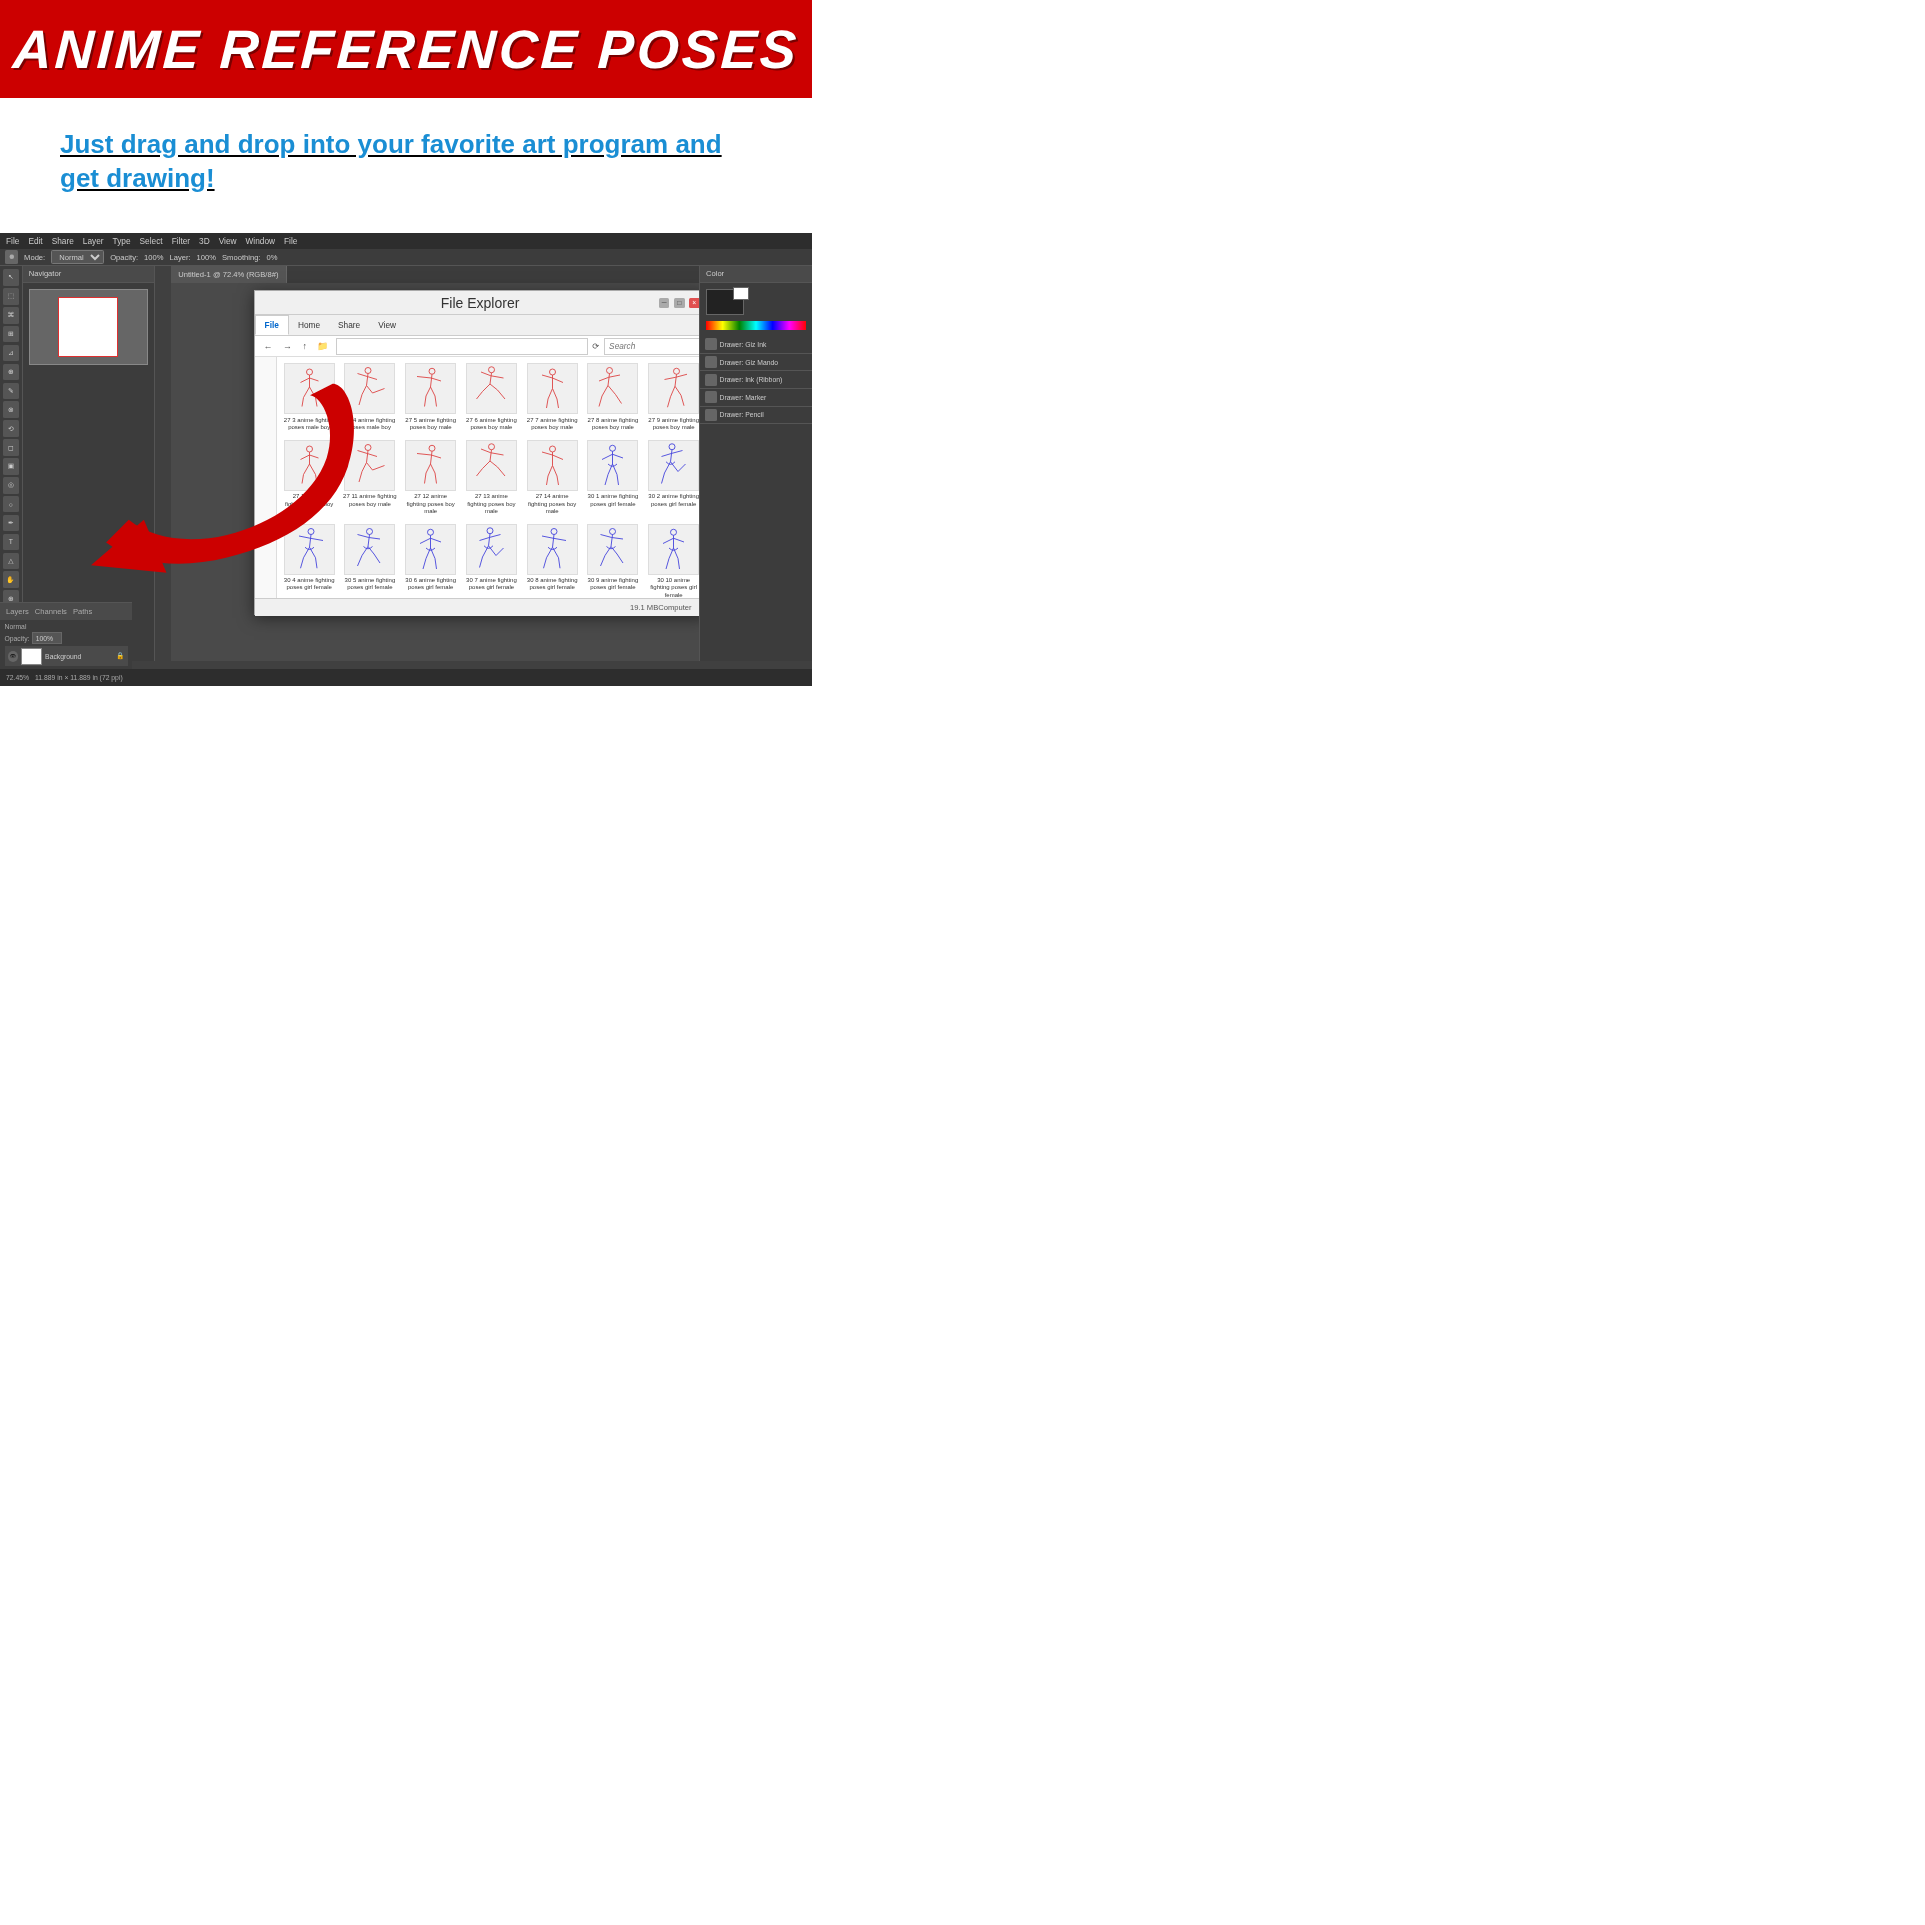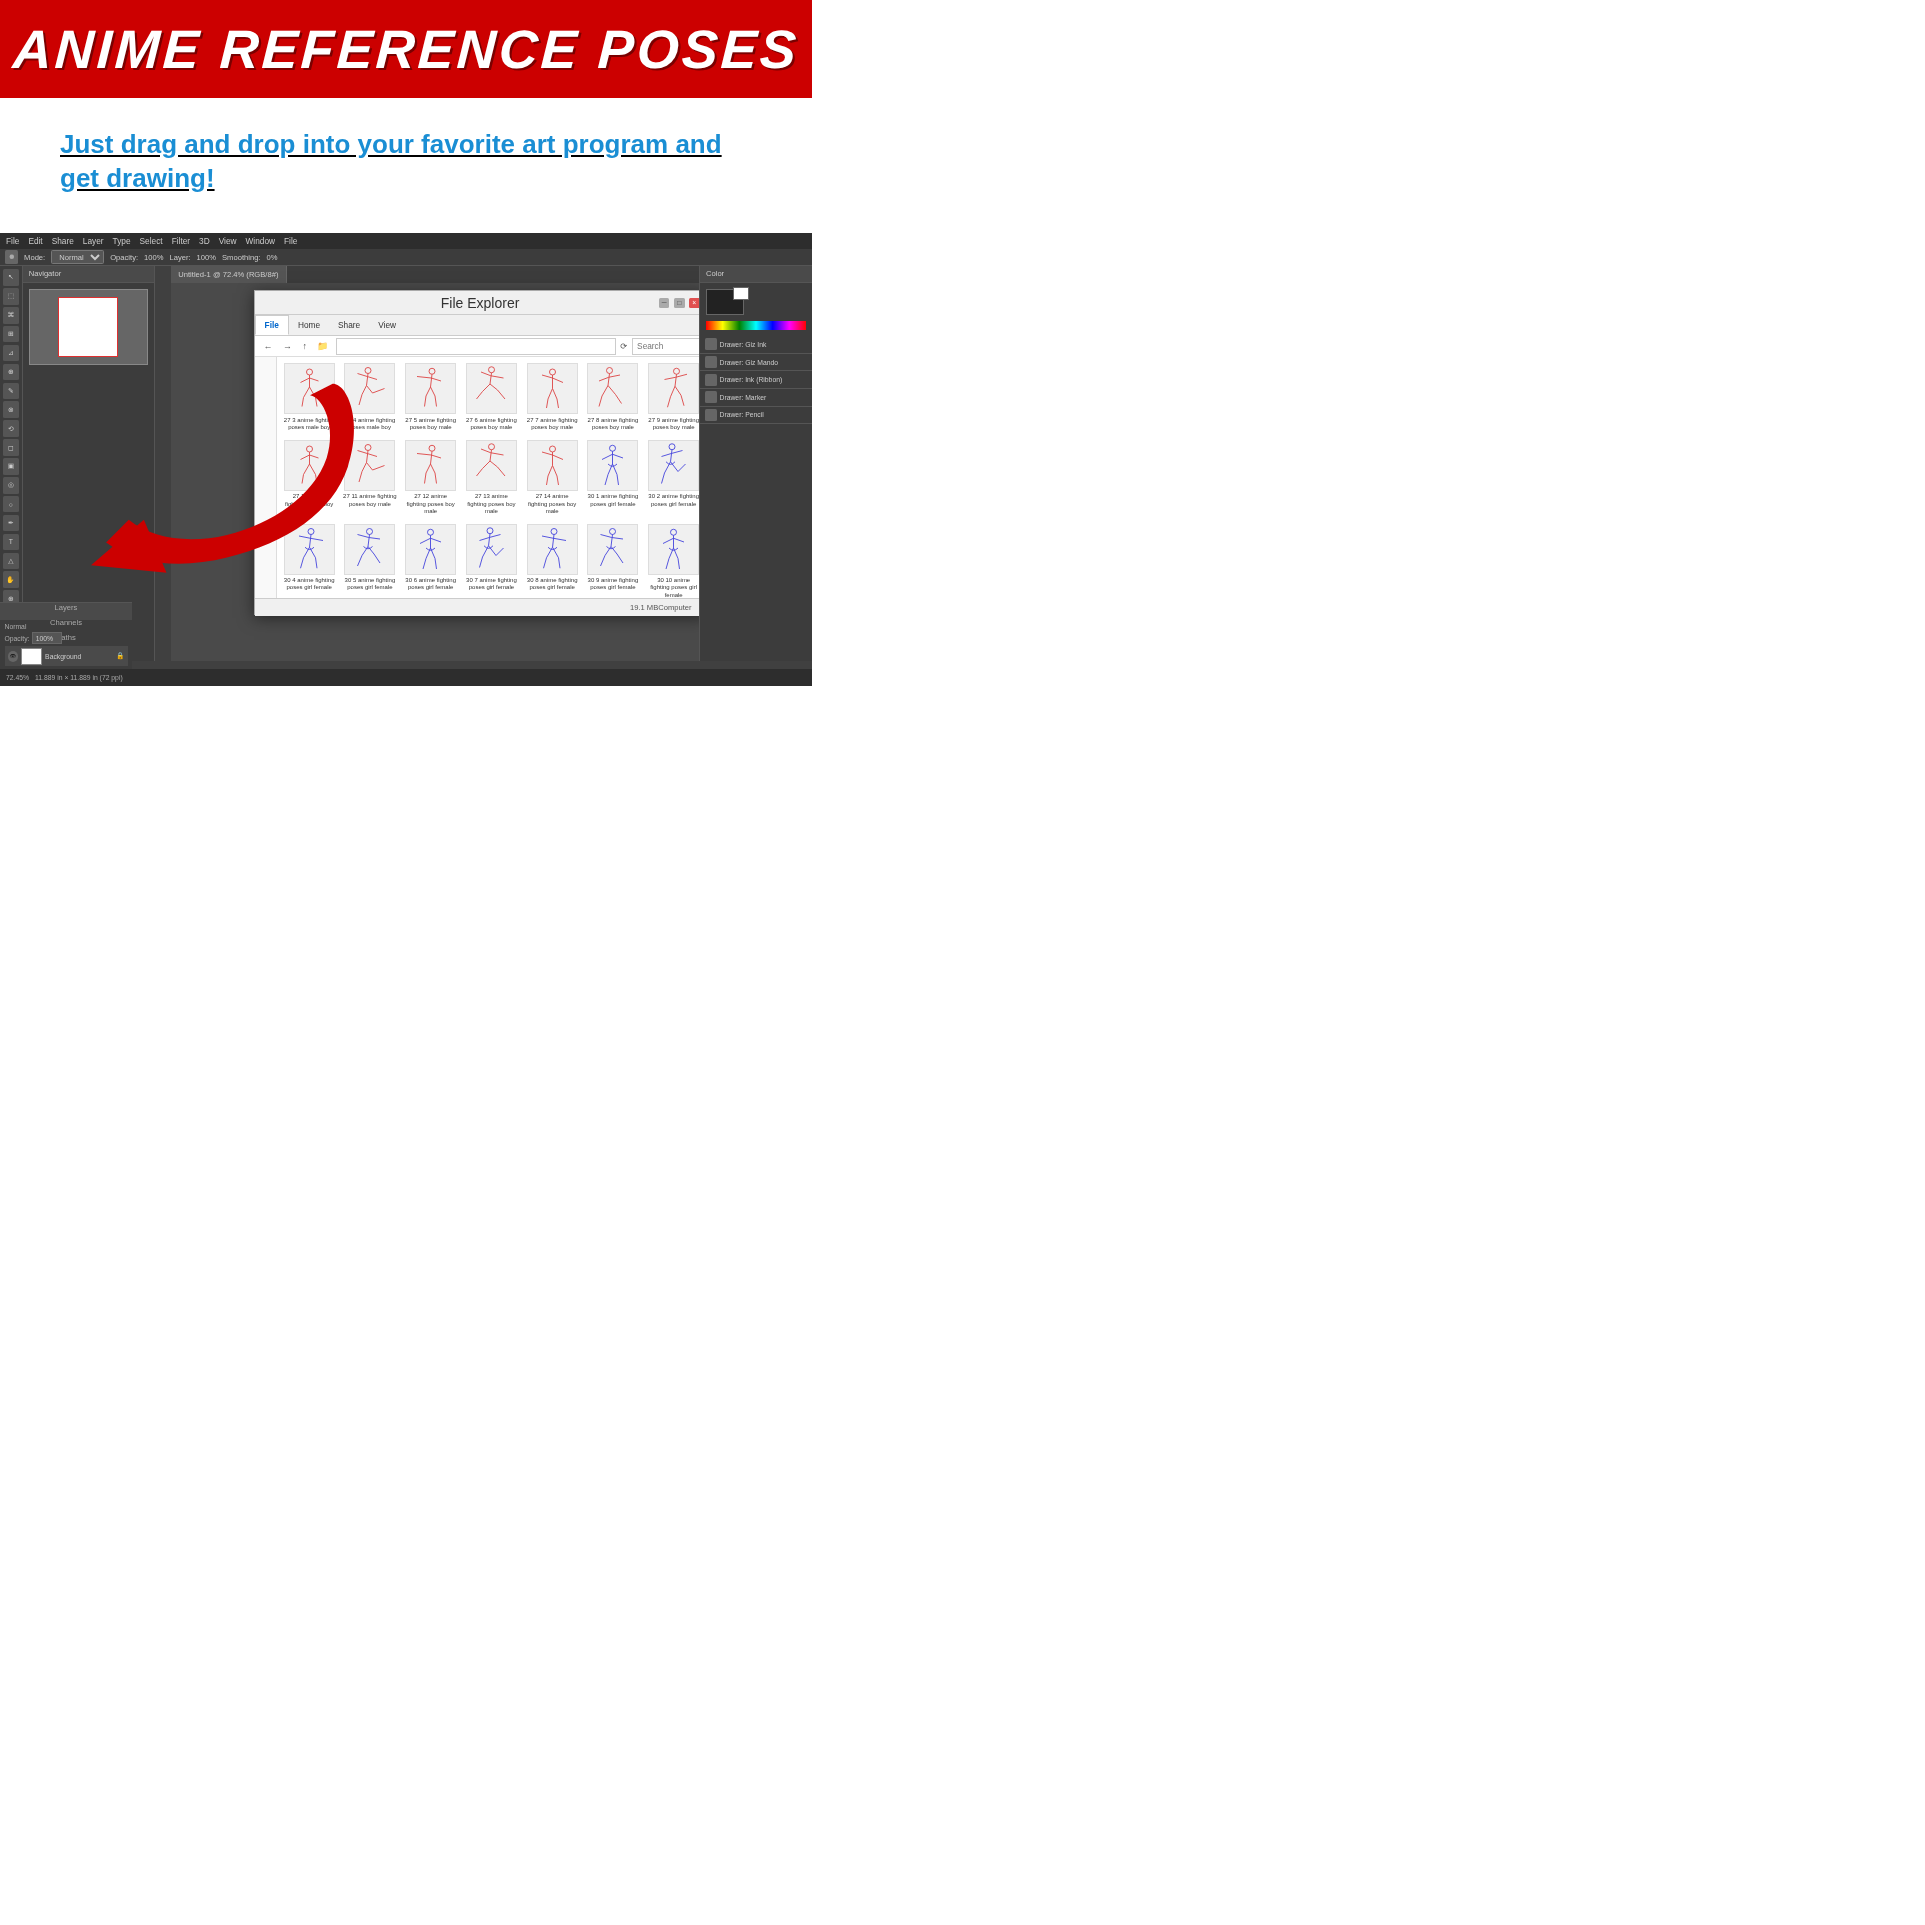--- a/index.html
+++ b/index.html
@@ -310,26 +310,27 @@
     .fe-address-box {
       flex: 1;
       height: 16.6px;
       border: 0.8px solid #ccc;
       background: white;
       padding: 0 4.5px;
       font-size: 8.3px;
       color: #555;
     }
     .fe-search-box {
-      width: 68px;
+      width: 96px;
       height: 16.6px;
       border: 0.8px solid #ccc;
       background: white;
       padding: 0 4.5px;
       font-size: 8.3px;
+      font-style: italic;
     }
     .fe-content {
       display: flex;
       height: calc(325px - 24px - 21px - 21px - 18px);
       overflow: hidden;
     }
     .fe-sidebar {
       width: 22.7px;
       background: #f9f9f9;
       border-right: 0.8px solid #ddd;
@@ -394,21 +395,20 @@
     }
     .ps-layers-header {
       background: #4a4a4a;
       height: 16.6px;
       display: flex;
       align-items: center;
       padding: 0 6px;
       font-size: 7.6px;
       color: #ccc;
       gap: 6px;
-      flex-direction: column;
     }
     .ps-layers-header span {
       color: #aaa;
       font-size: 7.6px;
     }
     .ps-layer-controls {
       padding: 3px 4.5px;
       display: flex;
       flex-direction: column;
       gap: 2.3px;

